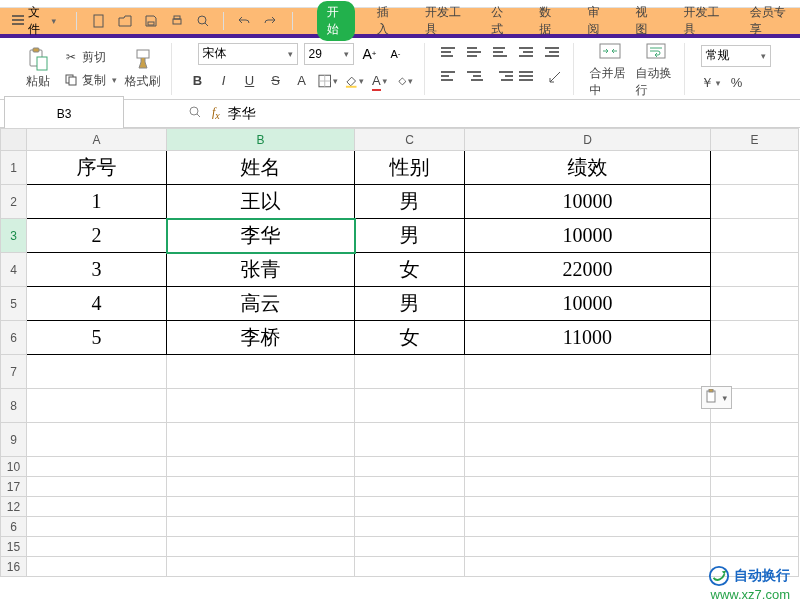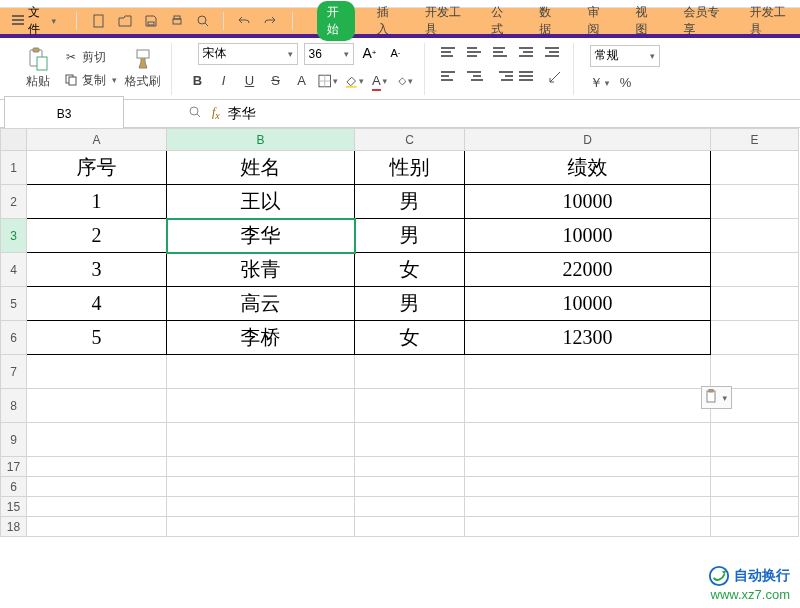--- a/index.html
+++ b/index.html
@@ -23,21 +23,21 @@
 .ribbon { height: 62px; background: #fff; border-bottom: 1px solid #d0d0d0; display: flex; align-items: center; padding: 4px 10px; gap: 8px; }
 .group { display: flex; align-items: center; gap: 6px; padding: 0 8px; }
 .group.divider { border-right: 1px solid #e5e5e5; height: 52px; }
 .bigbtn { display: flex; flex-direction: column; align-items: center; justify-content: center; width: 40px; cursor: pointer; color: #444; gap: 2px; }
 .bigbtn .icon-box { width: 24px; height: 24px; display: flex; align-items: center; justify-content: center; font-size: 18px; }
 .smallrow { display: flex; flex-direction: column; gap: 6px; }
 .smallbtn { display: flex; align-items: center; gap: 4px; cursor: pointer; color: #444; font-size: 12px; }
 .smallbtn .mini-icon { width: 14px; height: 14px; display: inline-flex; align-items: center; justify-content: center; }
 
 .font-group { display: flex; flex-direction: column; gap: 6px; }
-.sel-row { display: flex; gap: 6px; align-items: flex-start; }
+.sel-row { display: flex; gap: 6px; align-items: center; }
 .select-like { border: 1px solid #c8c8c8; background: #fff; height: 22px; display: flex; align-items: center; padding: 0 4px; font-size: 12px; }
 .select-like.fontname { width: 100px; justify-content: space-between; }
 .select-like.fontsize { width: 50px; justify-content: space-between; }
 .caret { font-size: 9px; color: #666; }
 .fmtrow { display: flex; gap: 6px; align-items: center; color: #444; }
 .fmtbtn { width: 20px; height: 20px; display: flex; align-items: center; justify-content: center; cursor: pointer; font-size: 13px; }
 .fmtbtn.bold { font-weight: bold; }
 .fmtbtn.italic { font-style: italic; }
 .fmtbtn.underline { text-decoration: underline; }
 .fmtbtn.strike { text-decoration: line-through; }
@@ -141,22 +141,22 @@
   </div>
   <div class="vsep"></div>
   <div class="tabs">
     <div class="tab active">开始</div>
     <div class="tab">插入</div>
     <div class="tab">开发工具</div>
     <div class="tab">公式</div>
     <div class="tab">数据</div>
     <div class="tab">审阅</div>
     <div class="tab">视图</div>
+    <div class="tab">开发工具</div>
     <div class="tab">会员专享</div>
-    <div class="tab">开发工具</div>
   </div>
 </div>
 
 <div class="ribbon">
   <div class="group divider">
     <div class="bigbtn">
       <div class="icon-box">
         <svg width="22" height="24" viewBox="0 0 22 24">
             <rect x="3" y="3" width="12" height="16" rx="1" fill="#fff" stroke="#888"></rect>
             <rect x="6" y="1" width="6" height="4" rx="1" fill="#c9a04a" stroke="#888"></rect>
@@ -192,21 +192,21 @@
     </div>
   </div>
 
   <div class="group divider font-group">
     <div class="sel-row">
       <div class="select-like fontname">
         <span>宋体</span>
         <span class="caret">▾</span>
       </div>
       <div class="select-like fontsize">
-        <span>36</span>
+        <span>29</span>
         <span class="caret">▾</span>
       </div>
       <div class="fmtbtn" style="font-size:14px">A<sup style="font-size:8px">+</sup></div>
       <div class="fmtbtn" style="font-size:11px">A<sup style="font-size:8px">-</sup></div>
     </div>
     <div class="fmtrow">
       <div class="fmtbtn bold">B</div>
       <div class="fmtbtn italic">I</div>
       <div class="fmtbtn underline">U</div>
       <div class="fmtbtn strike">S</div>
@@ -286,20 +286,40 @@
           <span style="width:14px"></span>
         </div>
       <div class="fmtbtn">
         <svg width="14" height="14" viewBox="0 0 14 14">
             <path d="M2 12L12 2M2 12h4M2 12v-4" stroke="#555" fill="none"></path>
           </svg>
       </div>
     </div>
   </div>
 
+  <div class="group divider">
+    <div class="bigbtn">
+      <div class="icon-box">
+        <svg width="22" height="18" viewBox="0 0 22 18">
+            <rect x="1" y="2" width="20" height="14" fill="none" stroke="#888"></rect>
+            <path d="M4 9h5m4 0h5M9 9l-2-2m2 2l-2 2M13 9l2-2m-2 2l2 2" stroke="#4a7" fill="none"></path>
+          </svg>
+      </div>
+      <span>合并居中</span>
+    </div>
+    <div class="bigbtn">
+      <div class="icon-box">
+        <svg width="22" height="18" viewBox="0 0 22 18">
+            <rect x="2" y="2" width="18" height="14" fill="none" stroke="#888"></rect>
+            <path d="M5 6h12M5 9h8a2 2 0 010 4h-3m0 0l2-2m-2 2l2 2" stroke="#4a7" fill="none"></path>
+          </svg>
+      </div>
+      <span>自动换行</span>
+    </div>
+  </div>
 
   <div class="group" style="flex-direction:column;align-items:flex-start;gap:6px">
     <div class="select-like" style="width:70px;justify-content:space-between">
       <span>常规</span>
       <span class="caret">▾</span>
     </div>
     <div class="fmtrow">
       <div class="fmtbtn">
           <span>￥</span>
           <span class="dd">▾</span>
@@ -384,21 +404,21 @@
     <td class="cell border-data">高云</td>
     <td class="cell border-data">男</td>
     <td class="cell border-data">10000</td>
     <td class="cell"></td>
   </tr>
   <tr>
     <th class="rowhead">6</th>
     <td class="cell border-data">5</td>
     <td class="cell border-data">李桥</td>
     <td class="cell border-data">女</td>
-    <td class="cell border-data">12300</td>
+    <td class="cell border-data">11000</td>
     <td class="cell"></td>
   </tr>
   <tr>
     <th class="rowhead">7</th>
     <td class="cell"></td>
           <td class="cell"></td>
           <td class="cell"></td>
           <td class="cell"></td>
           <td class="cell"></td>
   </tr>
@@ -411,22 +431,38 @@
           <td class="cell"></td>
   </tr>
   <tr>
     <th class="rowhead">9</th>
     <td class="cell"></td>
           <td class="cell"></td>
           <td class="cell"></td>
           <td class="cell"></td>
           <td class="cell"></td>
   </tr>
+  <tr class="row-slim">
+          <th class="rowhead">10</th>
+          <td class="cell"></td>
+          <td class="cell"></td>
+          <td class="cell"></td>
+          <td class="cell"></td>
+          <td class="cell"></td>
+        </tr>
   <tr class="row-slim">
           <th class="rowhead">17</th>
+          <td class="cell"></td>
+          <td class="cell"></td>
+          <td class="cell"></td>
+          <td class="cell"></td>
+          <td class="cell"></td>
+        </tr>
+  <tr class="row-slim">
+          <th class="rowhead">12</th>
           <td class="cell"></td>
           <td class="cell"></td>
           <td class="cell"></td>
           <td class="cell"></td>
           <td class="cell"></td>
         </tr>
   <tr class="row-slim">
           <th class="rowhead">6</th>
           <td class="cell"></td>
           <td class="cell"></td>
@@ -436,21 +472,21 @@
         </tr>
   <tr class="row-slim">
           <th class="rowhead">15</th>
           <td class="cell"></td>
           <td class="cell"></td>
           <td class="cell"></td>
           <td class="cell"></td>
           <td class="cell"></td>
         </tr>
   <tr class="row-slim">
-          <th class="rowhead">18</th>
+          <th class="rowhead">16</th>
           <td class="cell"></td>
           <td class="cell"></td>
           <td class="cell"></td>
           <td class="cell"></td>
           <td class="cell"></td>
         </tr>
 </tbody>
     </table>
 
 <div class="paste-btn">

